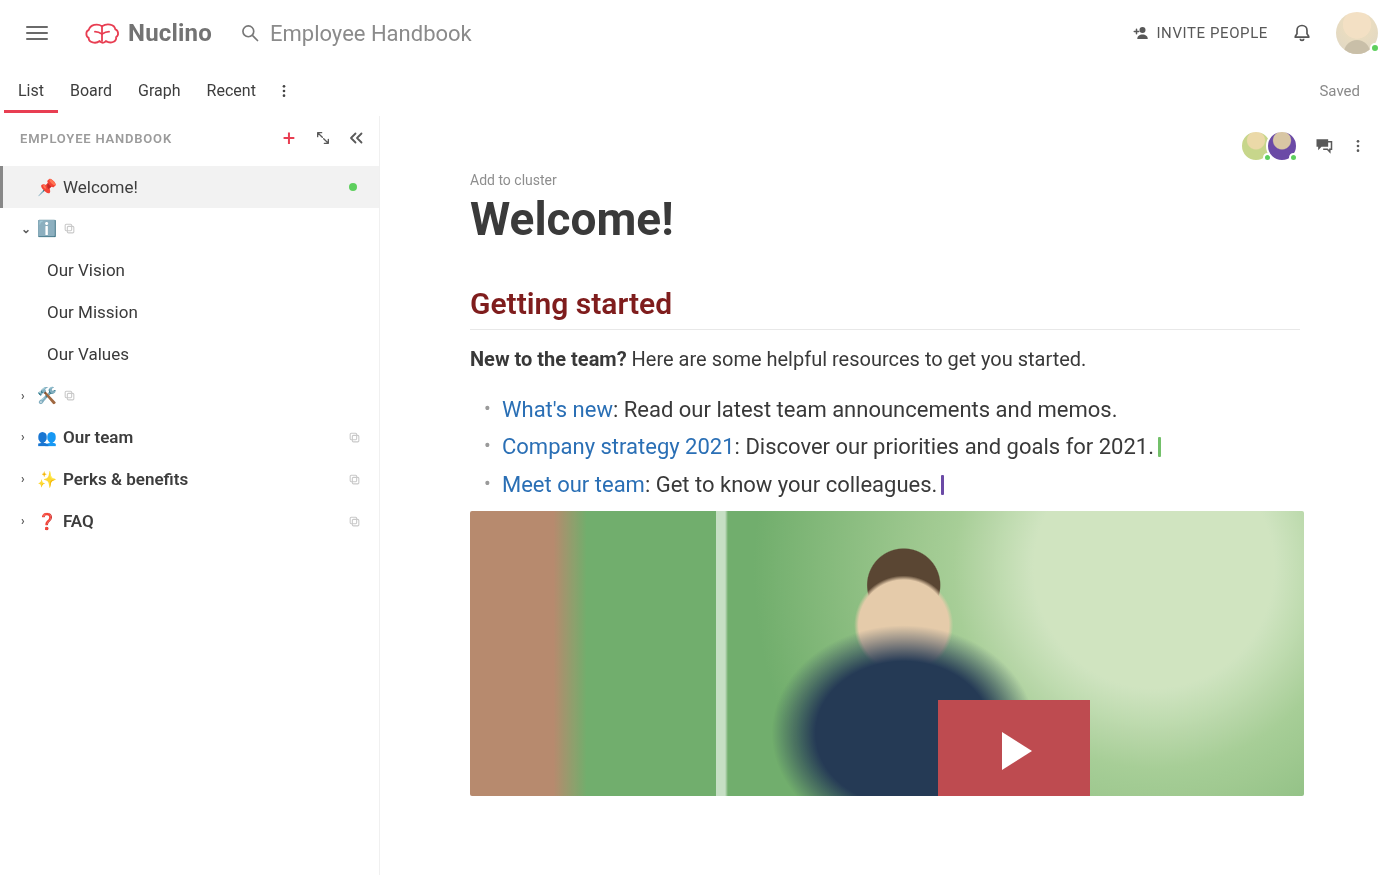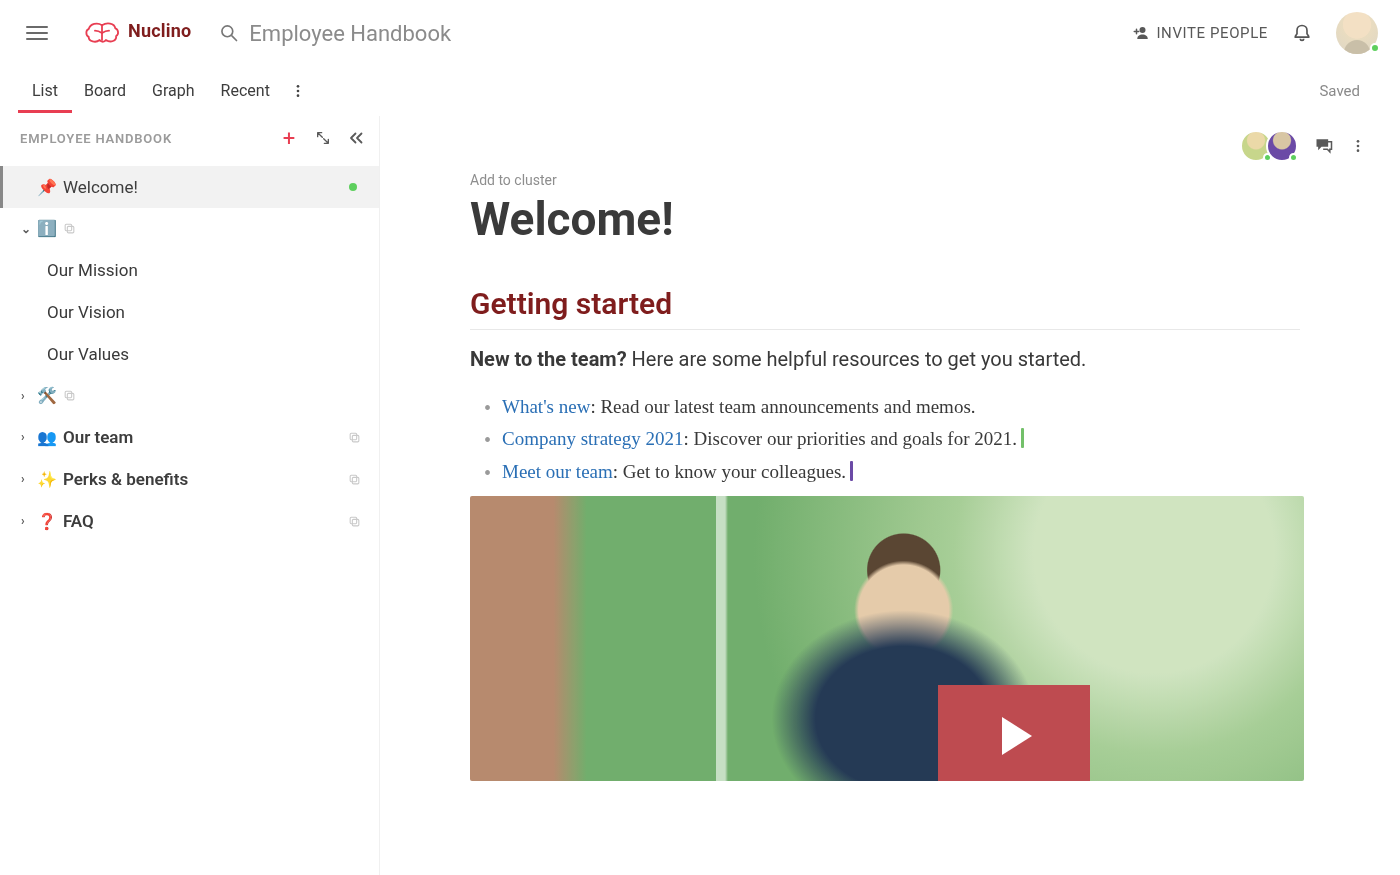--- a/index.html
+++ b/index.html
@@ -21,21 +21,21 @@
     padding: 0 22px 0 26px;
   }
   .hamburger {
     display: flex; flex-direction: column; justify-content: center;
     width: 22px; height: 22px; cursor: pointer;
     gap: 4px;
     color: #6a6a6a;
   }
   .hamburger span { display:block; height:2px; background: currentColor; border-radius:1px; }
 
-  .logo { display:flex; align-items:flex-start; margin-left: 36px; gap: 8px; color: #7f1d1d; font-weight:700; font-size: 18px; }
+  .logo { display:flex; align-items:flex-end; margin-left: 36px; gap: 8px; color: #737373; font-weight:700; font-size: 24px; }
   .brain { width: 36px; height: 26px; }
   .logo-text { letter-spacing: .2px; }
 
   .search-wrap { display:flex; align-items:center; margin-left: 28px; gap: 10px; }
   .search-icon { color:#777; }
   .search-input { border:none; outline:none; font-size: 22px; color:#8b8b8b; width: 420px; font-family:inherit; }
   .search-input::placeholder { color:#8b8b8b; }
 
   .topbar-right { margin-left: auto; display:flex; align-items:center; gap: 24px; }
   .invite { display:flex; align-items:center; gap:6px; color:#585858; font-size: 15px; letter-spacing: .6px; cursor:pointer; }
@@ -50,21 +50,21 @@
   .avatar-main::after{
     content:""; position:absolute; bottom:-4px; left:50%; transform:translateX(-50%);
     width:26px; height:18px; border-radius:13px 13px 0 0; background:#c9bfa8;
   }
   .dot { position:absolute; right:-2px; bottom:1px; width:10px; height:10px; border-radius:50%; background:#5dcf5d; border:2px solid #fff; }
 
   
   .tabsbar {
     height: 50px;
     display:flex; align-items:center;
-    padding: 0 40px 0 18px;
+    padding: 0 40px 0 4px;
   }
   .view-tabs { display:flex; gap: 26px; padding-left: 14px; }
   .view-tab { font-size: 16px; color:#3d3d3d; padding: 10px 0 12px; cursor:pointer; position:relative; }
   .view-tab.active::after {
     content:""; position:absolute; left:-14px; right:-14px; bottom:-1px; height:3px; background:#e83e52;
   }
   .view-more { margin-left: 20px; color:#444; cursor:pointer; }
   .saved { margin-left:auto; color:#8a8a8a; font-size: 15px; }
 
   
@@ -113,21 +113,21 @@
 
   .doc { padding: 0 0 0 90px; max-width: 920px; }
   .addcluster { font-size: 14px; color:#8e8e8e; margin: 10px 0 2px; cursor:pointer; display:inline-block; }
   .title { font-size: 46px; font-weight:700; color:#3a3a3a; margin: 2px 0 40px; }
   .h2 { font-size: 30px; font-weight:600; color:#7f1d1d; margin: 9px 0 8px; }
   .hr { height:1px; background:#e8e8e8; margin: 4px 0 14px; }
   .h3 { font-size: 24px; font-weight:600; color:#3a3a3a; margin: 30px 0 14px; }
   .para { font-size: 20px; line-height: 1.55; color:#393939; }
   .bold { font-weight:700; }
   .bullets { list-style:none; margin: 16px 0 0 10px; }
-  .bullets li { position:relative; padding-left:22px; font-size:19px; line-height:1.7; color:#393939;font-family:Liberation Serif, serif; }
+  .bullets li { position:relative; padding-left:22px; font-size:22px; line-height:1.7; color:#393939; }
   .bullets li::before { content:"•"; position:absolute; left:4px; top:0; color:#9a9a9a; font-size:20px; }
   .lnk { color:#2a6fb5; cursor:pointer; }
   .caret-indicator { display:inline-block; width:3px; height:20px; vertical-align:-3px; margin-left:4px; border-radius:1px; }
   .caret-green { background:#73c06a; }
   .caret-purple { background:#6b4aa6; }
 
   .video {
     margin-top: 8px;
     width: 834px; height: 285px;
     position:relative; overflow:hidden; border-radius:2px;
@@ -246,24 +246,24 @@
           <span class="chevron">⌄</span>
           <span class="emoji">ℹ️</span>
           <span class="copy-icn">
             <svg width="13" height="13" viewBox="0 0 24 24">
               <rect x="8" y="8" width="12" height="12" rx="2" fill="none" stroke="currentColor" stroke-width="2"></rect>
               <rect x="4" y="4" width="12" height="12" rx="2" fill="none" stroke="currentColor" stroke-width="2"></rect>
             </svg>
           </span>
         </div>
         <div class="tree-item tree-child">
+          <span class="label">Our Vision</span>
+        </div>
+        <div class="tree-item tree-child">
           <span class="label">Our Mission</span>
-        </div>
-        <div class="tree-item tree-child">
-          <span class="label">Our Vision</span>
         </div>
         <div class="tree-item tree-child">
           <span class="label">Our Values</span>
         </div>
         <div class="tree-item bold">
           <span class="chevron">›</span>
           <span class="emoji">🛠️</span>
           <span class="copy-icn">
             <svg width="13" height="13" viewBox="0 0 24 24">
               <rect x="8" y="8" width="12" height="12" rx="2" fill="none" stroke="currentColor" stroke-width="2"></rect>

